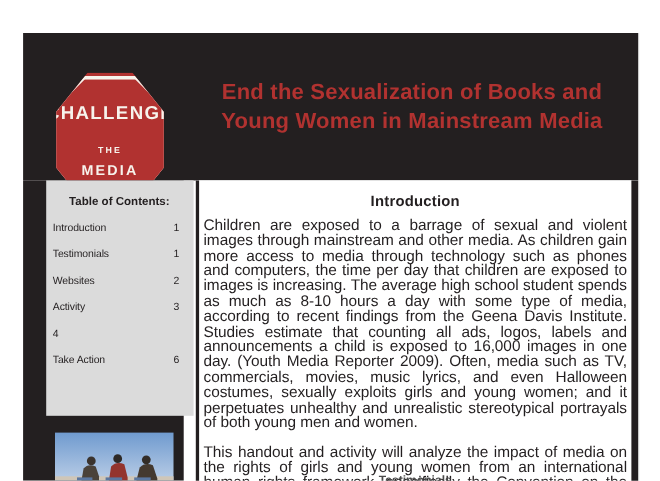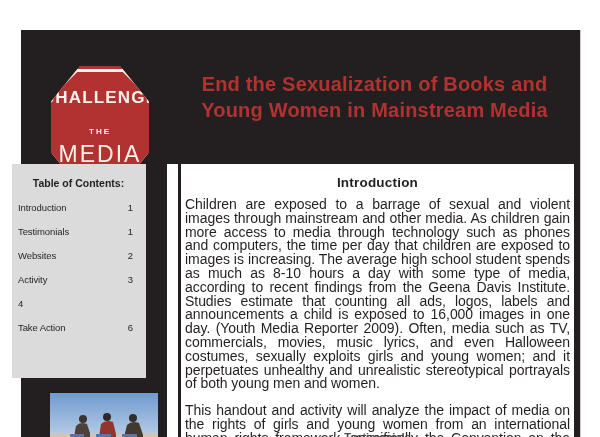--- a/index.html
+++ b/index.html
@@ -12,30 +12,30 @@
                box-shadow:1px 0 0 #c9c9c9;}
 
   
   .octagon{display:flex;align-items:center;justify-content:center;}
   .oct-shape{clip-path:polygon(29.3% 0,70.7% 0,100% 29.3%,100% 70.7%,70.7% 100%,29.3% 100%,0 70.7%,0 29.3%);}
   .oct-outer{left:30px;top:36px;width:98px;height:122px;background:#B13230;}
   .oct-mid{width:116px;height:116px;background:#F7F3EC;}
   .oct-inner{width:110px;height:110px;background:#B13230;flex-direction:column;color:#F7F3EC;text-align:center;}
   .logo-l1{font-weight:bold;font-size:17px;letter-spacing:1.2px;line-height:1;}
   .logo-l2{font-weight:bold;font-size:8px;letter-spacing:2px;margin-top:22px;line-height:1;}
-  .logo-l3{font-weight:normal;font-size:23px;letter-spacing:2px;margin-top:7px;line-height:1;}
+  .logo-l3{font-weight:bold;font-size:13px;letter-spacing:2px;margin-top:7px;line-height:1;}
 
   
   .header-title{left:172px;top:30px;width:405px;height:134px;display:flex;flex-direction:column;
                 align-items:center;justify-content:center;text-align:center;}
   .title-line{color:#B13230;font-weight:bold;font-size:20px;line-height:26px;letter-spacing:0.2px;}
 
   
   .sidebar-strip{left:21px;top:164px;width:146px;height:273px;background:#231F20;}
-  .toc-box{left:12px;top:164px;width:134px;height:214px;background:#DBDBDB;box-sizing:border-box;
+  .toc-box{left:42px;top:164px;width:134px;height:214px;background:#DBDBDB;box-sizing:border-box;
            padding:13px 13px 0 6px;}
   .toc-heading{font-weight:bold;font-size:10.5px;text-align:center;margin:0 0 0 6px;}
   .toc-list{margin-top:13px;}
   .toc-row{display:flex;justify-content:space-between;align-items:baseline;height:24px;
            font-size:9.5px;letter-spacing:-0.1px;}
   .toc-page{font-weight:normal;}
 
   
   .photo{left:50px;top:393px;width:108px;height:44px;overflow:hidden;}
   .photo svg{display:block;}

